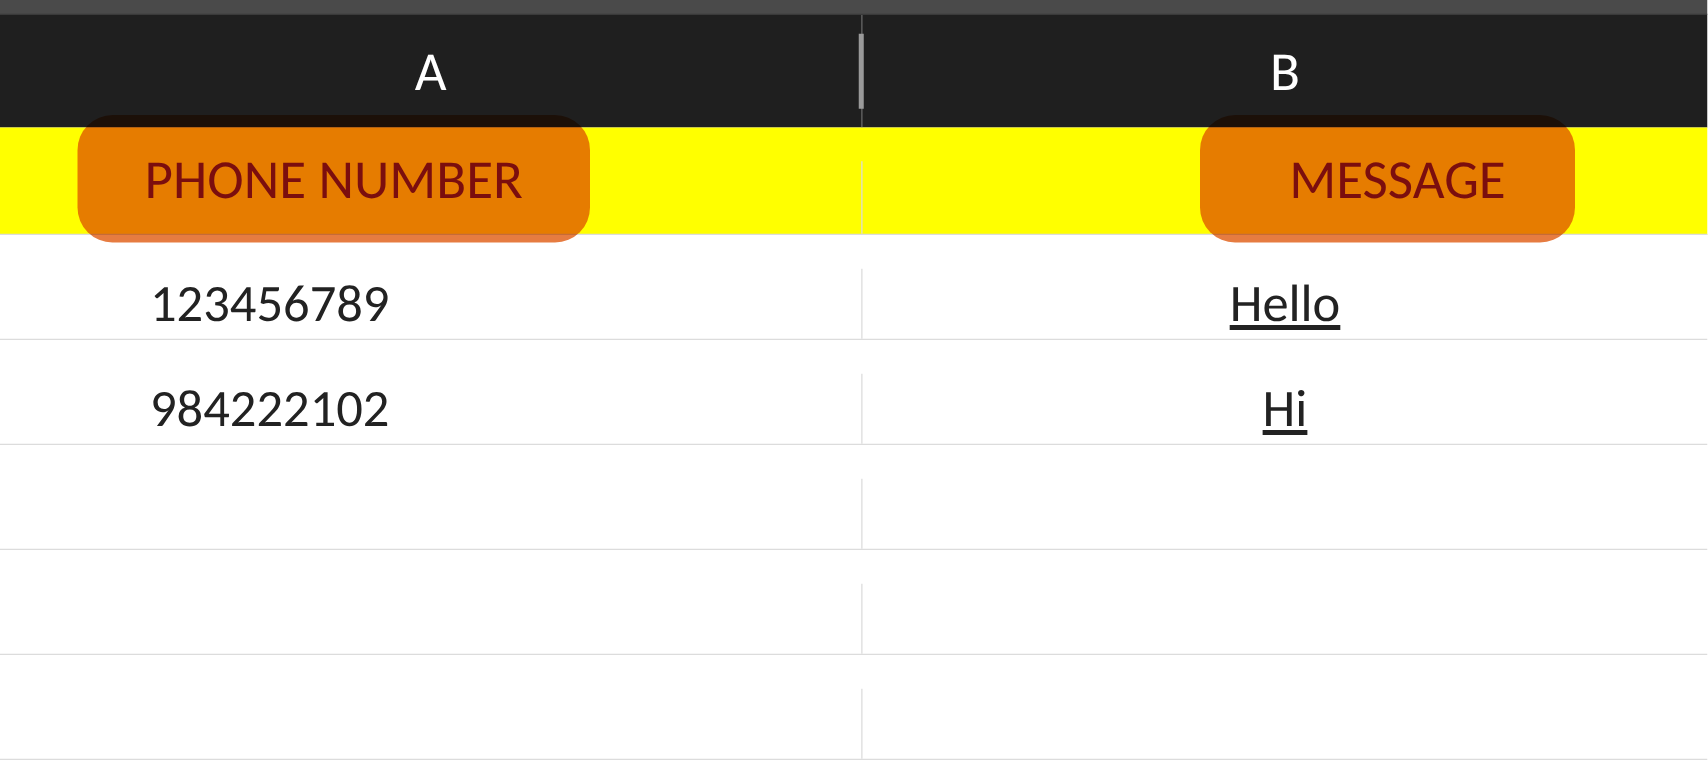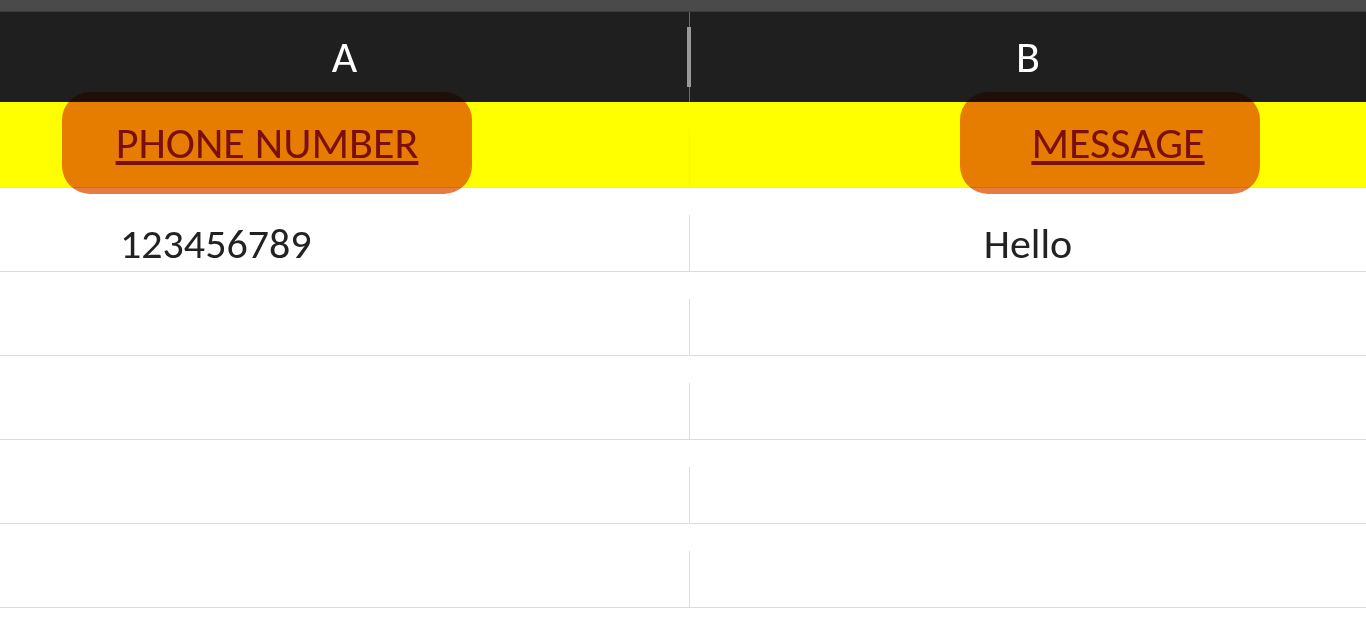--- a/index.html
+++ b/index.html
@@ -62,20 +62,21 @@
     }
     .cell-a { 
 	  width: 690px; 
 	  justify-content: flex-start; 
 	  padding-left: 120px;
 	}
     .cell-b { 
 	  width: 676px; 
 	  justify-content: center; 
 	  border-right: none;
+	  text-decoration: underline;
 	}
     .row-header {
       background: #ffff00;
       height: 86px;
       position: relative;
     }
     .row-header .cell { color: #8a1010; font-weight: 400; }
     .highlight {
       position: absolute;
       background: #e36a26;
@@ -87,21 +88,20 @@
     }
     .highlight-text {
       position: absolute;
       z-index: 3;
       color: #7b0e0e;
       font-size: 44px;
       display: flex;
       align-items: center;
       justify-content: center;
       pointer-events: none;
-      text-decoration: underline;
     }
     .hl-a { left: 62px; top: -10px; width: 410px; height: 102px; }
     .hl-b { left: 960px; top: -10px; width: 300px; height: 102px; }
     .ht-a { left: 62px; top: -10px; width: 410px; height: 102px; }
     .ht-b { left: 960px; top: -10px; width: 316px; height: 102px; }
   </style>
 </head>
 <body>
 
 <div class="top-bar"></div>
@@ -128,20 +128,28 @@
 
   <div class="row">
     <div class="cell cell-a">
       <span>123456789</span>
     </div>
     <div class="cell cell-b">
       <span>Hello</span>
     </div>
   </div>
 
+  <div class="row">
+    <div class="cell cell-a">
+      <span>984222102</span>
+    </div>
+    <div class="cell cell-b">
+      <span>Hi</span>
+    </div>
+  </div>
 
   <div class="row">
     <div class="cell cell-a"></div>
     <div class="cell cell-b"></div>
   </div>
   <div class="row">
     <div class="cell cell-a"></div>
     <div class="cell cell-b"></div>
   </div>
   <div class="row">

